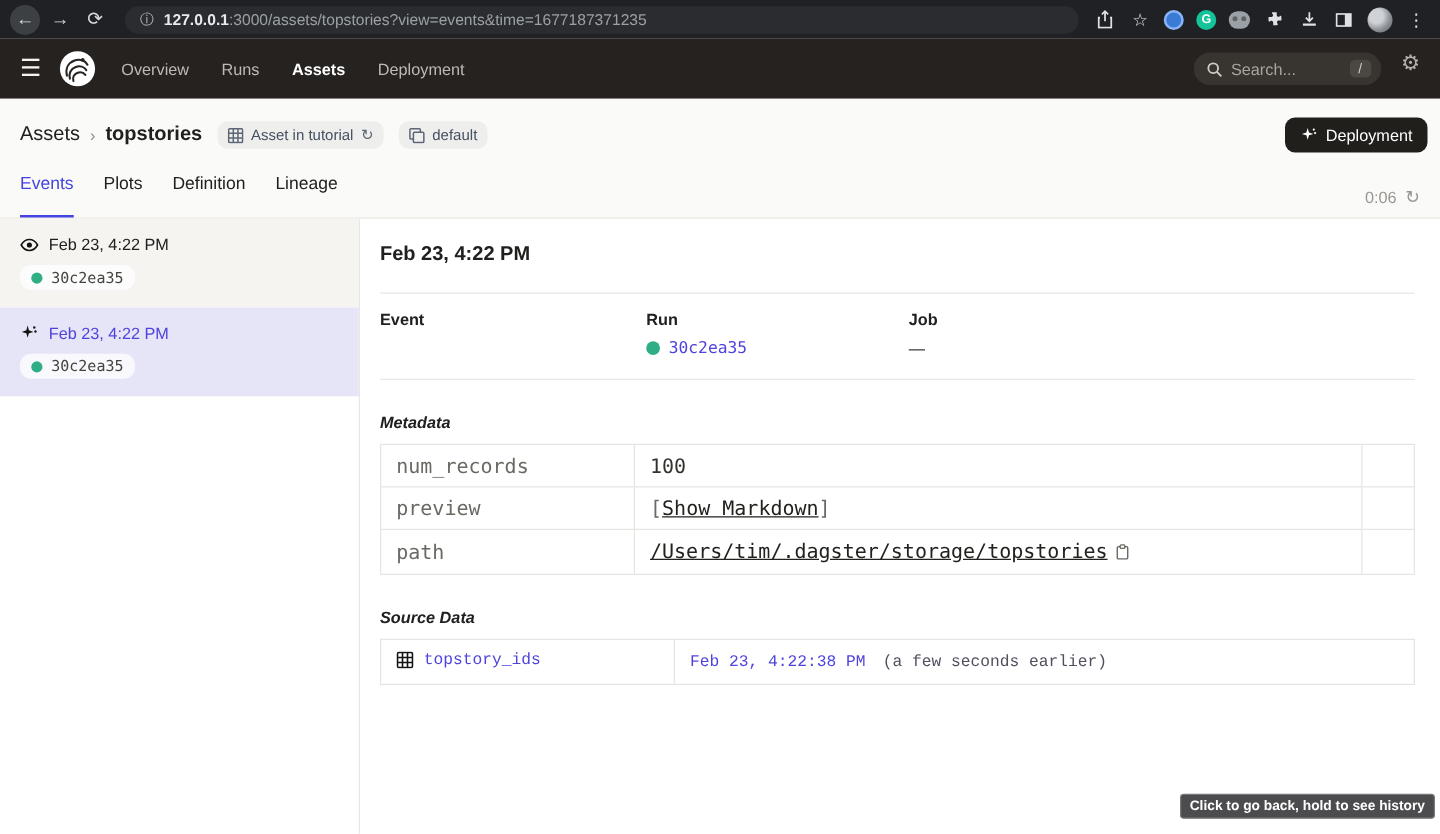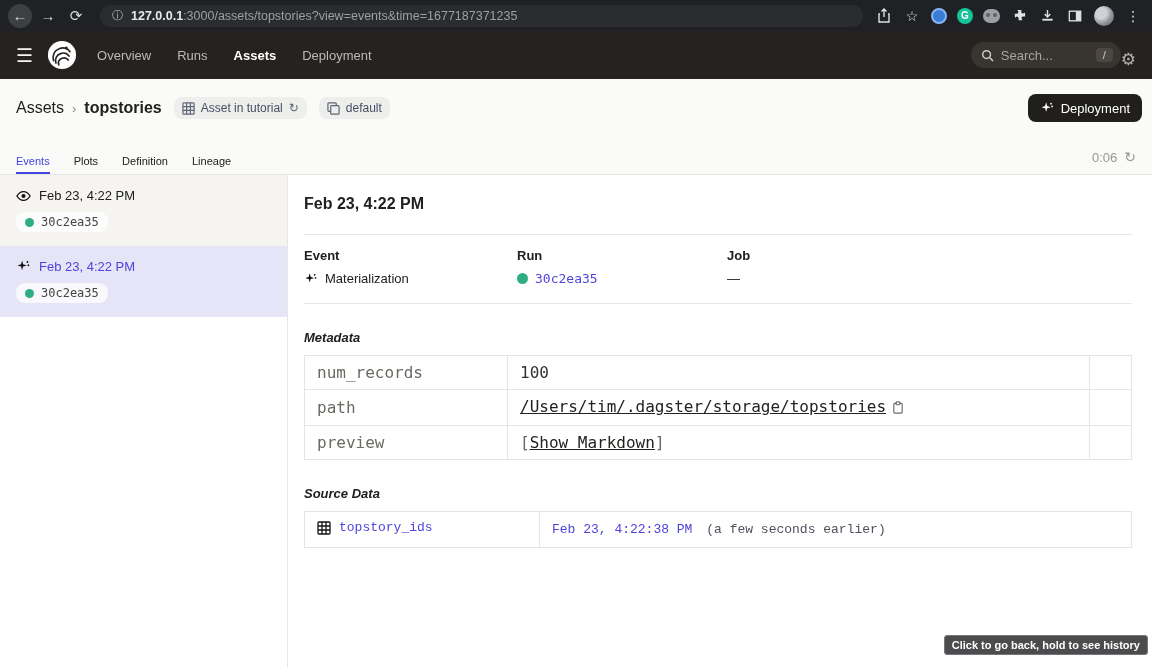--- a/index.html
+++ b/index.html
@@ -27,21 +27,21 @@
   .ext-gray:after { content:""; position:absolute; right:3px; top:4px; width:4px; height:4px; border-radius:50%; background:#5f6368; }
   .avatar { width:20px; height:20px; border-radius:50%; background:radial-gradient(circle at 35% 35%, #cfd2d6 0 30%, #8d9196 60%, #5f6368 100%); }
 
   
   .dnav { height:48px; background:#262220; display:flex; align-items:center; padding:0 16px; }
   .hamburger { color:#f5f4f2; font-size:19px; margin-right:14px; line-height:1; cursor:pointer; }
   .dlogo { width:30px; height:30px; margin-right:20px; }
   .dnav-links { display:flex; align-items:center; gap:26px; font-size:13px; }
   .dnav-link { color:#bdbab6; cursor:pointer; }
   .dnav-link.active { color:#ffffff; font-weight:bold; }
-  .dnav-right { margin-left:auto; display:flex; align-items:flex-end; }
+  .dnav-right { margin-left:auto; display:flex; align-items:flex-start; gap:16px; }
   .searchpill { width:150px; height:26px; background:#38342f; border-radius:13px; display:flex; align-items:center;
                 padding:0 8px 0 10px; gap:7px; }
   .searchpill .ph { color:#a8a5a0; font-size:13px; flex:1; }
   .slash { background:#4c4741; color:#cfccc8; border-radius:4px; font-size:11px; padding:1px 7px; }
   .gear { color:#b3b0ab; font-size:17px; line-height:1; cursor:pointer; }
 
   
   .pagehead { background:#fafaf9; border-bottom:1px solid #e8e7e4; }
   .bc-row { display:flex; align-items:center; padding:15px 10px 11px 16px; }
   .breadcrumb { font-size:16px; color:#21201f; display:flex; align-items:center; gap:8px; }
@@ -50,21 +50,21 @@
   .bc-current { font-weight:bold; }
   .badge { display:flex; align-items:center; gap:6px; background:#eeeeec; border-radius:8px; padding:4px 8px;
            font-size:12px; color:#465062; margin-left:12px; cursor:pointer; }
   .badge svg, .badge .r { color:#5d6575; }
   .badge .r { font-size:12px; color:#7a7piece875; }
   .materialize { margin-left:auto; background:#211f1c; color:#fff; border:none; border-radius:8px; height:28px;
                  padding:0 12px; font-size:13px; display:flex; align-items:center; gap:7px; cursor:pointer;
                  font-family:"Liberation Sans",sans-serif; }
   .tabs-row { display:flex; align-items:flex-end; padding:0 16px; height:41px; }
   .tabs { display:flex; gap:24px; }
-  .tab { font-size:11px; color:#21201f; padding-bottom:5px; cursor:pointer; font-weight:500; }
+  .tab { font-size:14px; color:#21201f; padding-bottom:18px; cursor:pointer; font-weight:500; }
   .tab.active { color:#4543e0; border-bottom:2px solid #4543e0; }
   .timer { margin-left:auto; display:flex; align-items:center; gap:7px; color:#9a9791; font-size:13px; padding-bottom:9px; }
   .timer .r { font-size:14px; cursor:pointer; }
 
   
   .content { display:flex; height:495px; }
   .sidebar { width:288px; border-right:1px solid #e7e6e3; background:#fff; }
   .ev-item { padding:13px 16px 14px 16px; cursor:pointer; }
   .ev-item.obs { background:#f5f4f1; }
   .ev-item.sel { background:#e6e5f7; }
@@ -251,28 +251,20 @@
       </span>
     </div>
   </div>
 
   <div class="main">
     <div class="detail-title">Feb 23, 4:22 PM</div>
     <div class="hr"></div>
     <div class="cols">
       <div class="col-event">
         <div class="col-label">Event</div>
-        <div class="col-val">
-          <svg width="14" height="14" viewBox="0 0 16 16" fill="#141312">
-              <path d="M6.5 1.5l1.1 4L11.5 7 7.6 8.1 6.5 12 5.4 8.1 1.5 7l3.9-1.5z"></path>
-              <circle cx="12.2" cy="3.2" r="1"></circle>
-              <circle cx="13.2" cy="6.6" r="1"></circle>
-            </svg>
-          <span>Materialization</span>
-        </div>
       </div>
       <div class="col-run">
         <div class="col-label">Run</div>
         <div class="col-val">
           <span class="dot" style="width:11px;height:11px;"></span>
           <span class="runlink">30c2ea35</span>
         </div>
       </div>
       <div class="col-job">
         <div class="col-label">Job</div>
@@ -283,30 +275,30 @@
 
     <div class="sect-head">Metadata</div>
     <table class="meta">
       <tbody>
           <tr>
         <td class="k">num_records</td>
         <td>100</td>
         <td class="sp"></td>
       </tr>
       <tr>
+        <td class="k">preview</td>
+        <td><span class="brk">[</span><span class="mlink">Show Markdown</span><span class="brk">]</span></td>
+        <td class="sp"></td>
+      </tr>
+      <tr>
         <td class="k">path</td>
         <td><span class="mlink">/Users/tim/.dagster/storage/topstories</span><span class="clip"><svg width="12" height="13" viewBox="0 0 12 14" fill="none" stroke="currentColor" stroke-width="1.2">
                   <rect x="1.5" y="2.5" width="9" height="10.5" rx="1"></rect>
                   <rect x="4" y="1" width="4" height="3" rx="0.8" fill="#fff"></rect>
                 </svg></span></td>
-        <td class="sp"></td>
-      </tr>
-      <tr>
-        <td class="k">preview</td>
-        <td><span class="brk">[</span><span class="mlink">Show Markdown</span><span class="brk">]</span></td>
         <td class="sp"></td>
       </tr>
     </tbody>
       </table>
 
     <div class="sect-head">Source Data</div>
     <table class="src">
       <tbody>
           <tr>
         <td class="a">

